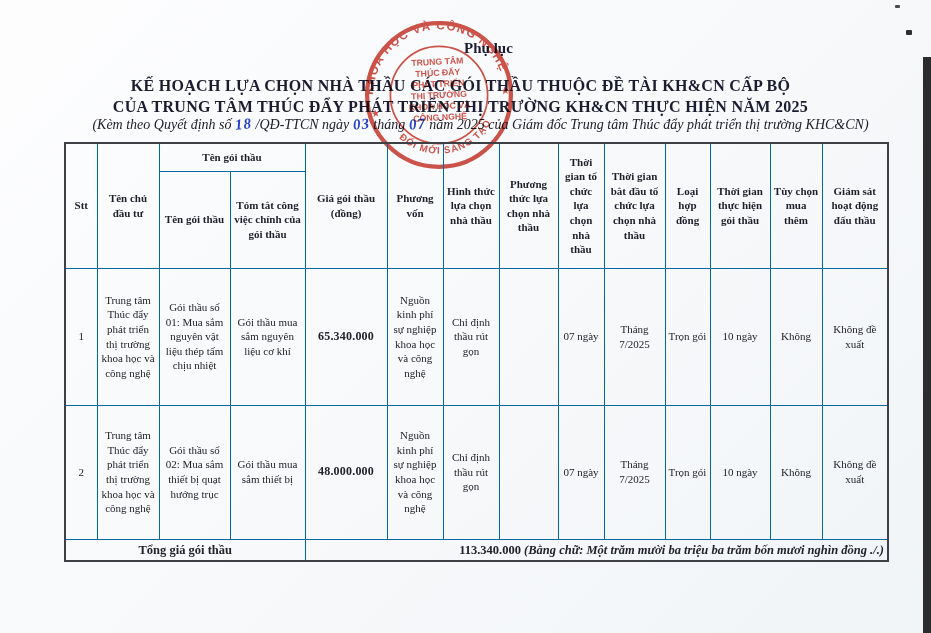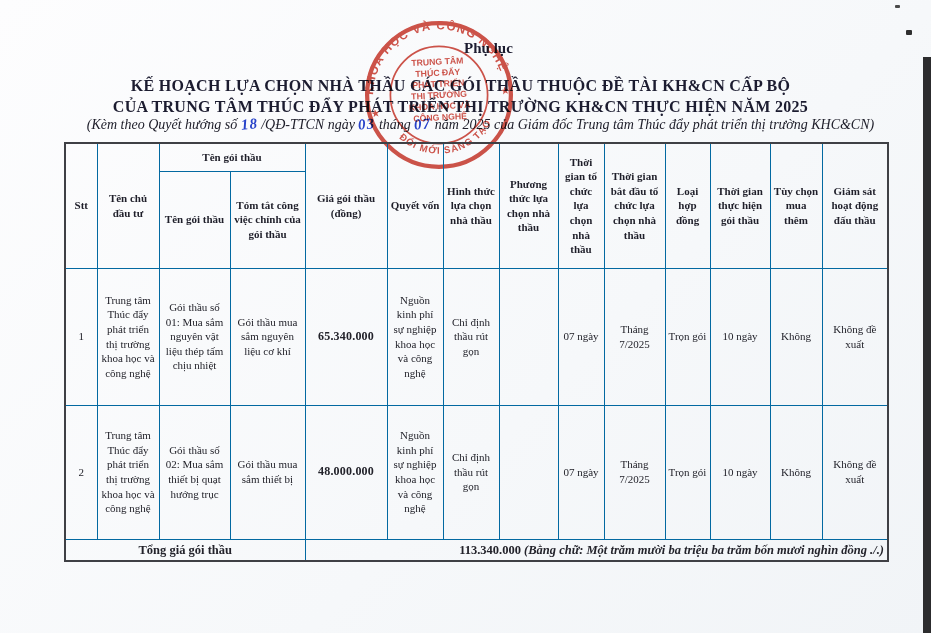--- a/index.html
+++ b/index.html
@@ -50,21 +50,21 @@
 
   <div class="scan-edge"></div>
   <div class="speck1"></div>
   <div class="speck2"></div>
 
   <div class="phu-luc">Phụ lục</div>
   <div class="title title1">KẾ HOẠCH LỰA CHỌN NHÀ THẦU CÁC GÓI THẦU THUỘC ĐỀ TÀI KH&amp;CN CẤP BỘ</div>
   <div class="title title2">CỦA TRUNG TÂM THÚC ĐẨY PHÁT TRIỂN THỊ TRƯỜNG KH&amp;CN THỰC HIỆN NĂM 2025</div>
 
   <div class="subtitle">
-    <span>(Kèm theo Quyết hướng số</span>
+    <span>(Kèm theo Quyết định số</span>
     <span class="hand">18</span>
     <span>/QĐ-TTCN ngày</span>
     <span class="hand">03</span>
     <span>tháng</span>
     <span class="hand">07</span>
     <span>năm 2025 của Giám đốc Trung tâm Thúc đẩy phát triển thị trường KHC&amp;CN)</span>
   </div>
 
   <svg class="stamp" viewBox="0 0 160 160">
     <g stroke="#c9372c" fill="none">
@@ -111,21 +111,21 @@
         <col style="width:60px">
       <col style="width:52px">
         <col style="width:66px">
     </colgroup>
     <thead>
       <tr style="height:28px">
         <th rowspan="2">Stt</th>
         <th rowspan="2">Tên chủ đầu tư</th>
         <th colspan="2">Tên gói thầu</th>
         <th rowspan="2">Giá gói thầu (đồng)</th>
-        <th rowspan="2">Quyết vốn</th>
+        <th rowspan="2">Phương vốn</th>
         <th rowspan="2">Hình thức lựa chọn nhà thầu</th>
         <th rowspan="2">Phương thức lựa chọn nhà thầu</th>
         <th rowspan="2">Thời gian tổ chức lựa chọn nhà thầu</th>
         <th rowspan="2">Thời gian bắt đầu tổ chức lựa chọn nhà thầu</th>
         <th rowspan="2">Loại hợp đồng</th>
         <th rowspan="2">Thời gian thực hiện gói thầu</th>
         <th rowspan="2">Tùy chọn mua thêm</th>
         <th rowspan="2">Giám sát hoạt động đấu thầu</th>
       </tr>
       <tr style="height:97px">

